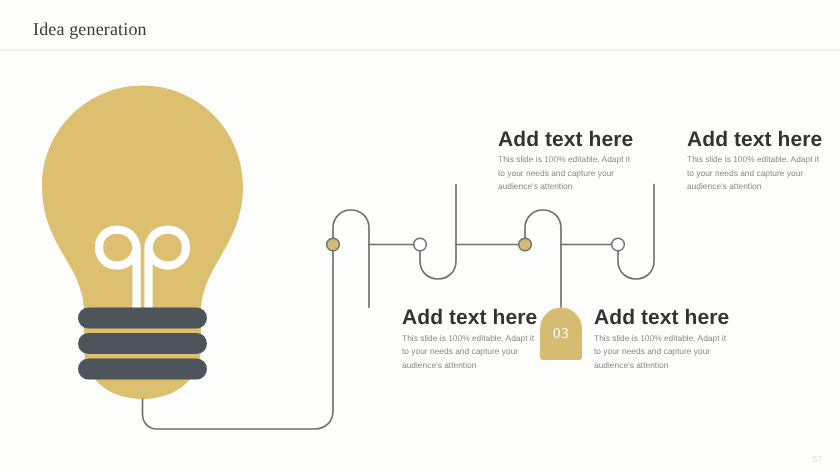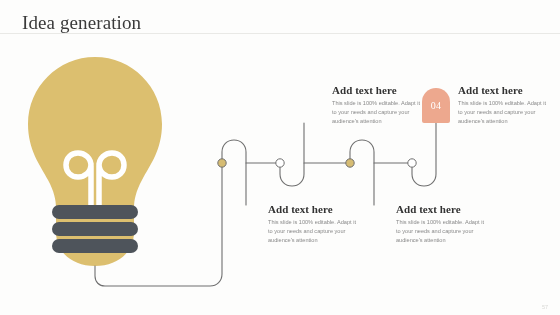--- a/index.html
+++ b/index.html
@@ -15,21 +15,21 @@
     overflow: hidden;
     font-family: "Liberation Sans", sans-serif;
   }
 
   
   #slide-title {
     position: absolute;
     left: 22px;
     top: 12px;
     font-family: "Liberation Serif", serif;
-    font-size: 19px;
+    font-size: 12px;
     color: #3a3a3a;
     letter-spacing: 0.1px;
     white-space: nowrap;
   }
   #header-rule {
     position: absolute;
     left: 0;
     top: 33px;
     width: 560px;
     height: 1px;
@@ -44,23 +44,23 @@
     width: 560px;
     height: 315px;
   }
 
   
   .text-group {
     position: absolute;
     width: 88px;
   }
   .tg-head {
-    font-family: Liberation Serif, serif;
+    font-family: Liberation Sans, sans-serif;
     font-weight: bold;
-    font-size: 11px;
+    font-size: 14px;
     color: #333333;
     margin: 0 0 2.5px 0;
     letter-spacing: 0.05px;
     white-space: nowrap;
   }
   .tg-body {
     font-family: "Liberation Sans", sans-serif;
     font-size: 5.6px;
     line-height: 1.62;
     color: #8a8a8a;
@@ -185,21 +185,21 @@
                C 431 186 436 181 436 174
                L 436 123"></path>
     </g>
 
     <circle cx="222" cy="163" r="4.2" fill="#d6bc73" stroke="#6f6f6f" stroke-width="1"></circle>
     <circle cx="280" cy="163" r="4.2" fill="#ffffff" stroke="#6f6f6f" stroke-width="1"></circle>
     <circle cx="350" cy="163" r="4.2" fill="#d6bc73" stroke="#6f6f6f" stroke-width="1"></circle>
     <circle cx="412" cy="163" r="4.2" fill="#ffffff" stroke="#6f6f6f" stroke-width="1"></circle>
   </svg>
 
-  <div class="badge badge-salmon" id="badge-04">04</div>
+  <div class="badge badge-gold" id="badge-03">03</div>
 
   <div class="text-group" id="tg-01">
     <p class="tg-head">Add text here</p>
     <p class="tg-body">This slide is 100% editable. Adapt it to your needs and capture your audience's attention</p>
   </div>
 
   <div class="text-group" id="tg-02">
     <p class="tg-head">Add text here</p>
     <p class="tg-body">This slide is 100% editable. Adapt it to your needs and capture your audience's attention</p>
   </div>

